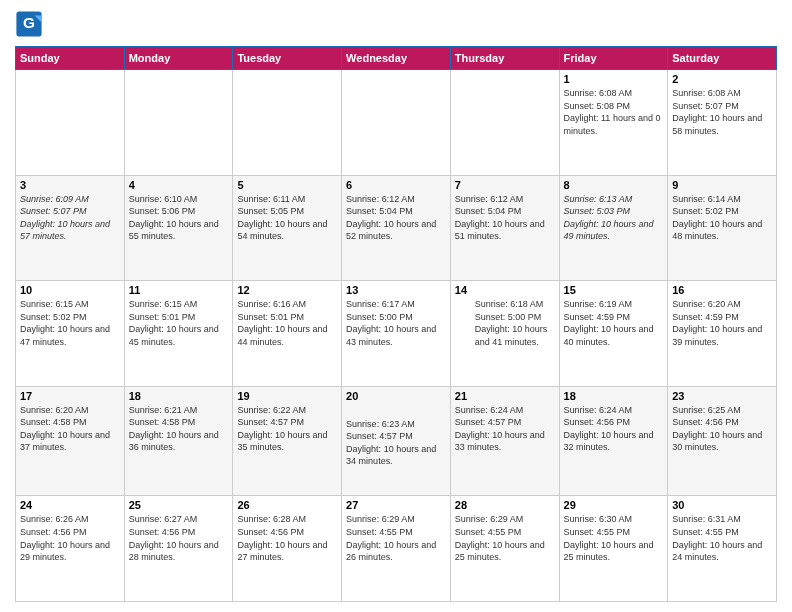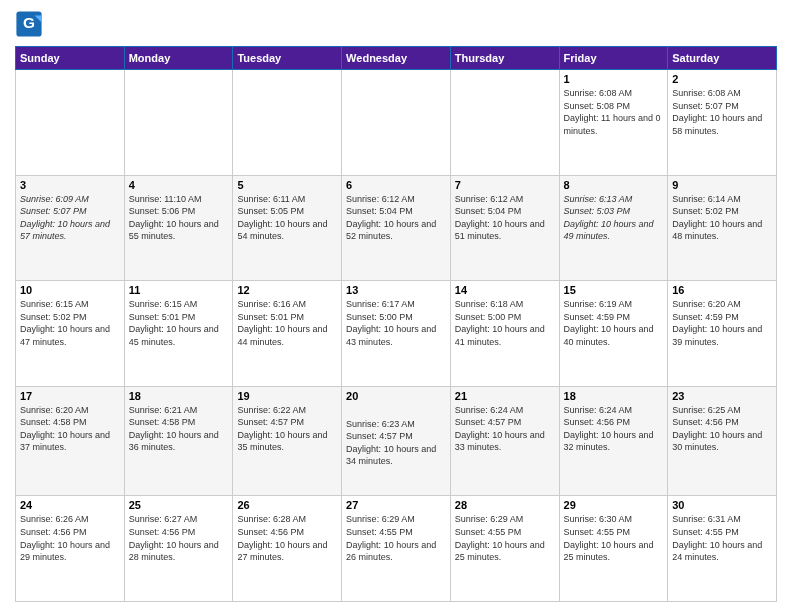--- a/index.html
+++ b/index.html
@@ -44,21 +44,21 @@
       font-size: 14px;
       color: #555;
     }
     .calendar {
       width: 100%;
       border-collapse: collapse;
       flex: 1;
       font-size: 9.5px;
     }
     .calendar th {
-      background-color: #4c1d95;
+      background-color: #be185d;
       color: white;
       padding: 5px 4px;
       text-align: left;
       font-size: 11px;
       border: 1px solid #1a6bb5;
     }
     .calendar td {
       border: 1px solid #ccc;
       vertical-align: top;
       padding: 3px 4px;
@@ -142,21 +142,21 @@
         </tr>
         <tr>
           <td>
             <span class="day-num">3</span>
             <div class="day-info" style="white-space: pre-line; font-style: italic;">Sunrise: 6:09 AM
 Sunset: 5:07 PM
 Daylight: 10 hours and 57 minutes.</div>
           </td>
           <td>
             <span class="day-num">4</span>
-            <div class="day-info" style="white-space: pre-line;">Sunrise: 11:10 AM
+            <div class="day-info" style="white-space: pre-line;">Sunrise: 6:10 AM
 Sunset: 5:06 PM
 Daylight: 10 hours and 55 minutes.</div>
           </td>
           <td>
             <span class="day-num">5</span>
             <div class="day-info" style="white-space: pre-line;">Sunrise: 6:11 AM
 Sunset: 5:05 PM
 Daylight: 10 hours and 54 minutes.</div>
           </td>
           <td>
@@ -204,21 +204,21 @@
 Daylight: 10 hours and 44 minutes.</div>
           </td>
           <td>
             <span class="day-num">13</span>
             <div class="day-info" style="white-space: pre-line;">Sunrise: 6:17 AM
 Sunset: 5:00 PM
 Daylight: 10 hours and 43 minutes.</div>
           </td>
           <td>
             <span class="day-num">14</span>
-            <div class="day-info" style="white-space: pre-line;">Sunrise: 6:18 AM
+            <div class="day-info" style="white-space: pre-line; margin-left: 20px;">Sunrise: 6:18 AM
 Sunset: 5:00 PM
 Daylight: 10 hours and 41 minutes.</div>
           </td>
           <td>
             <span class="day-num">15</span>
             <div class="day-info" style="white-space: pre-line;">Sunrise: 6:19 AM
 Sunset: 4:59 PM
 Daylight: 10 hours and 40 minutes.</div>
           </td>
           <td>

